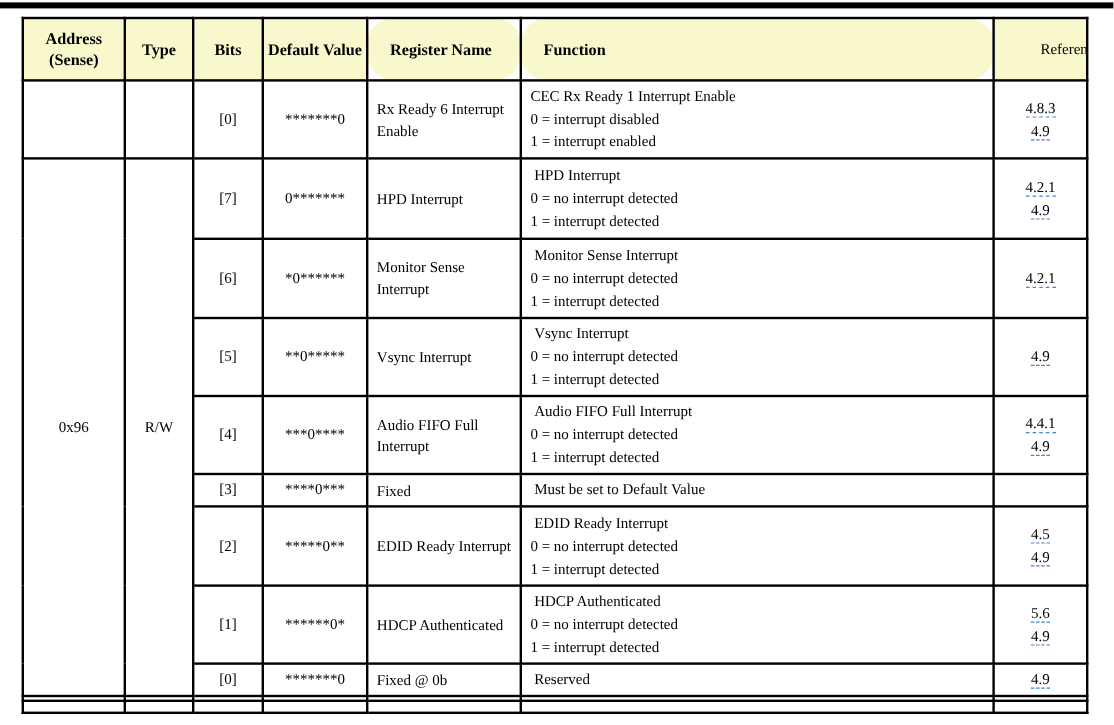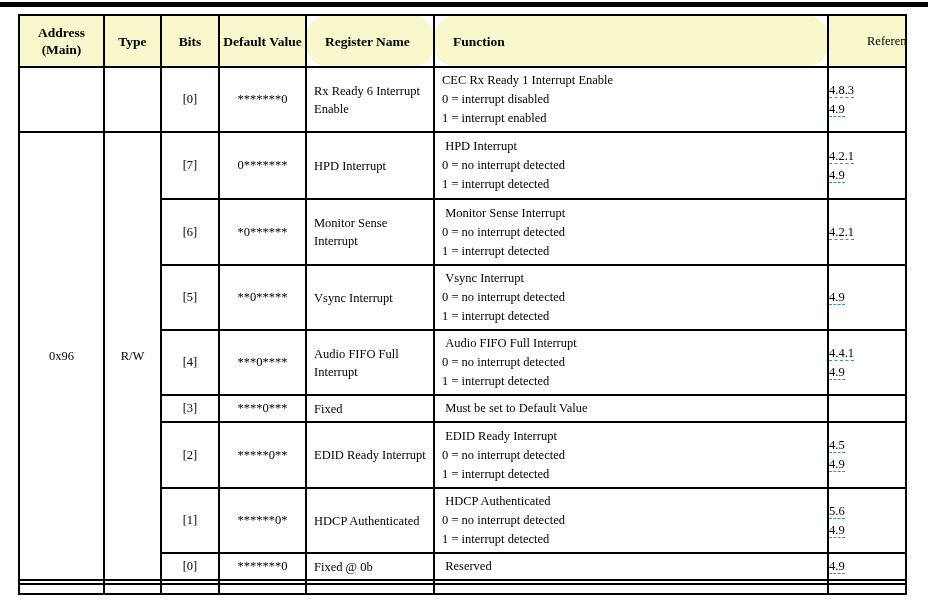--- a/index.html
+++ b/index.html
@@ -22,21 +22,21 @@
     font-size:13.5px;font-weight:bold;text-align:center;vertical-align:middle;
     line-height:17px;
   }
   th.th-left{text-align:left;padding-left:18px;border-radius:22px;}
   th.th-normal{font-weight:normal;font-size:12.5px;padding-left:38px;}
   td{font-size:12.5px;vertical-align:middle;}
   td.c-center{text-align:center;}
   td.c-left{text-align:left;padding:3px 7px;}
   .reg-name{line-height:18px;}
   .fn-line{white-space:pre-wrap;line-height:19px;}
-  td.ref-cell{}
+  td.ref-cell{text-align:center;}
   .ref-line{line-height:19px;}
   a.ref-link{
     color:#000;text-decoration:none;cursor:pointer;
     border-bottom:1.5px dashed #4a86c8;
   }
   
   tr.rh-head{height:52px;}
   tr.rh-a{height:63px;}
   tr.rh-b{height:67px;}
   tr.rh-c{height:66px;}
@@ -60,21 +60,21 @@
       <col style="width:57px">
       <col style="width:58px">
     <col style="width:87px">
       <col style="width:128px">
       <col style="width:394px">
     <col style="width:78px">
   </colgroup>
 
   <tbody>
       <tr class="rh-head">
-    <th>Address (Main)</th>
+    <th>Address (Sense)</th>
     <th>Type</th>
     <th>Bits</th>
     <th>Default Value</th>
     <th class="th-left">Register Name</th>
     <th class="th-left">Function</th>
     <th class="th-normal">Reference</th>
   </tr>
 
   <tr class="rh-a">
     <td class="c-center"></td>

